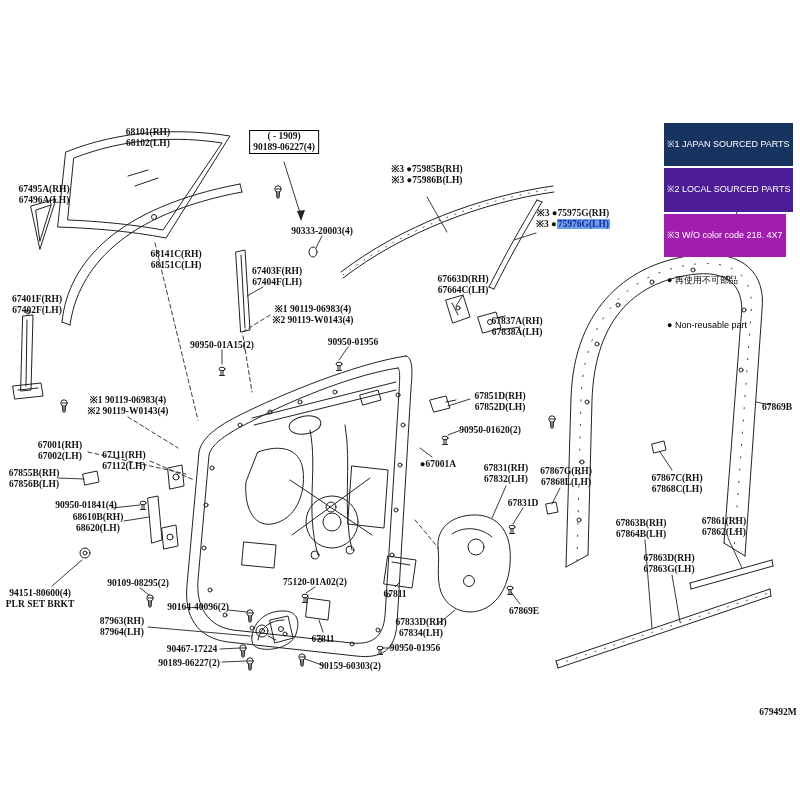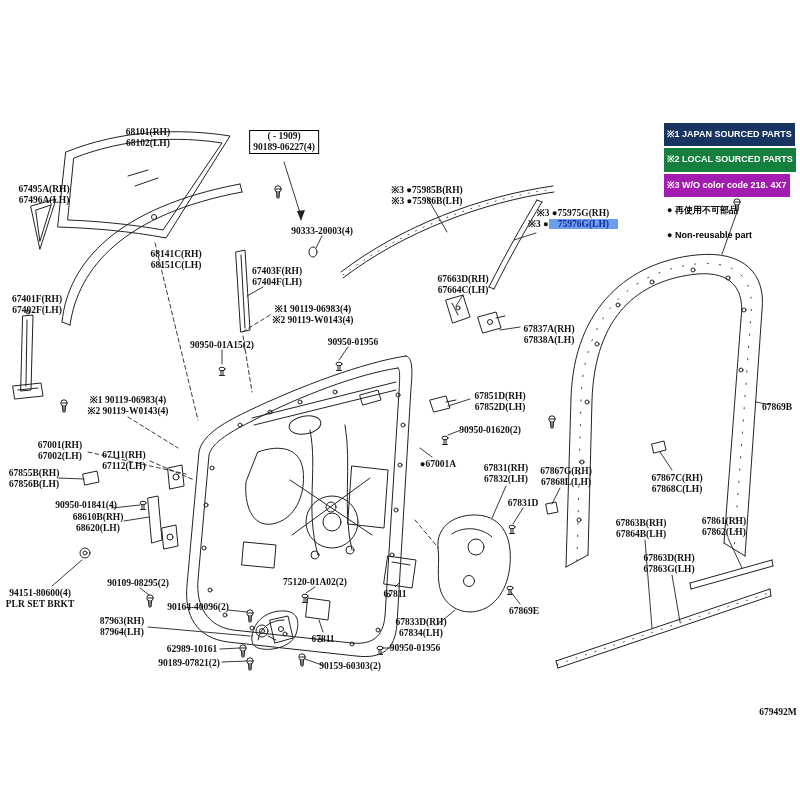--- a/index.html
+++ b/index.html
@@ -16,26 +16,26 @@
   svg.diagram .dash { stroke-dasharray:4 3; stroke-width:0.9; }
   svg.diagram .leader { stroke-width:0.9; }
   svg.diagram .hatch { stroke:#333; }
   svg.diagram .filldark { fill:#222; stroke:none; }
   .part-label {
     position:absolute; transform:translateX(-50%);
     text-align:center; font-size:9.5px; font-weight:bold; color:#111;
     line-height:1.18; white-space:nowrap; cursor:pointer;font-family:Liberation Serif, serif;
   }
   .part-label.boxed { border:1px solid #000; padding:0 3px; background:#fff; }
-  .part-label .hl { padding:0 9px; }
+  .part-label .hl { padding:0 1px; }
   .legend {
     position:absolute; left:664px; top:123px;
     display:flex; flex-direction:column; gap:2px; align-items:flex-start;
   }
-  .legend-row { font-size:9px; font-weight:bold; line-height:1.25; padding:6px 3px; white-space:nowrap; }
+  .legend-row { font-size:9px; font-weight:normal; line-height:1.25; padding:16px 3px; white-space:nowrap; }
 </style>
 </head>
 <body>
 
 <div class="stage">
 
   <svg class="diagram" width="800" height="800" viewBox="0 0 800 800">
     <defs>
       <g id="screw">
         <circle r="3.2"></circle>
@@ -311,33 +311,33 @@
         <div>90333-20003(4)</div>
       </div>
       <div class="part-label" style="left: 277px; top: 266px;">
         <div>67403F(RH)</div>
         <div>67404F(LH)</div>
       </div>
       <div class="part-label" style="left: 37px; top: 294px;">
         <div>67401F(RH)</div>
         <div>67402F(LH)</div>
       </div>
-      <div class="part-label" style="left: 427px; top: 185px; text-align: center;">
+      <div class="part-label" style="left: 427px; top: 164px; text-align: center;">
         <div>※3 ●75985B(RH)</div>
         <div>※3 ●75986B(LH)</div>
       </div>
       <div class="part-label" style="left: 573px; top: 208px;">
         <div>※3 ●75975G(RH)</div>
         <div>※3 ●<span class="hl" style="background: rgb(109, 158, 235); color: rgb(20, 39, 156);">75976G(LH)</span></div>
       </div>
       <div class="part-label" style="left: 463px; top: 274px;">
         <div>67663D(RH)</div>
         <div>67664C(LH)</div>
       </div>
-      <div class="part-label" style="left: 549px; top: 316px; margin-top: 8px;">
+      <div class="part-label" style="left: 517px; top: 316px;">
         <div>67837A(RH)</div>
         <div>67838A(LH)</div>
       </div>
       <div class="part-label" style="left: 313px; top: 304px;">
         <div>※1 90119-06983(4)</div>
         <div>※2 90119-W0143(4)</div>
       </div>
       <div class="part-label" style="left: 222px; top: 340px;">
         <div>90950-01A15(2)</div>
       </div>
@@ -375,24 +375,24 @@
         <div>90109-08295(2)</div>
       </div>
       <div class="part-label" style="left: 122px; top: 616px;">
         <div>87963(RH)</div>
         <div>87964(LH)</div>
       </div>
       <div class="part-label" style="left: 198px; top: 602px;">
         <div>90164-40096(2)</div>
       </div>
       <div class="part-label" style="left: 192px; top: 644px;">
-        <div>62989-10161</div>
+        <div>90467-17224</div>
       </div>
       <div class="part-label" style="left: 189px; top: 658px;">
-        <div>90189-07821(2)</div>
+        <div>90189-06227(2)</div>
       </div>
       <div class="part-label" style="left: 350px; top: 661px;">
         <div>90159-60303(2)</div>
       </div>
       <div class="part-label" style="left: 315px; top: 577px;">
         <div>75120-01A02(2)</div>
       </div>
       <div class="part-label" style="left: 323px; top: 634px;">
         <div>67811</div>
       </div>
@@ -449,19 +449,19 @@
         <div>67863D(RH)</div>
         <div>67863G(LH)</div>
       </div>
       <div class="part-label" style="left: 778px; top: 659px; margin-top: 48px;">
         <div>679492M</div>
       </div>
     </div>
 
   <div class="legend">
       <div class="legend-row" style="background: rgb(23, 51, 95); color: rgb(255, 255, 255);">※1 JAPAN SOURCED PARTS</div>
-      <div class="legend-row" style="background: #15803d; color: rgb(255, 255, 255);">※2 LOCAL SOURCED PARTS</div>
+      <div class="legend-row" style="background: #4c1d95; color: rgb(255, 255, 255);">※2 LOCAL SOURCED PARTS</div>
       <div class="legend-row" style="background: #a21caf; color: rgb(255, 255, 255);">※3 W/O color code 218. 4X7</div>
       <div class="legend-row" style="color: rgb(0, 0, 0); text-align: right;">● 再使用不可部品</div>
       <div class="legend-row" style="color: rgb(0, 0, 0);">● Non-reusable part</div>
     </div>
 
 </div>
 
 </body></html>

